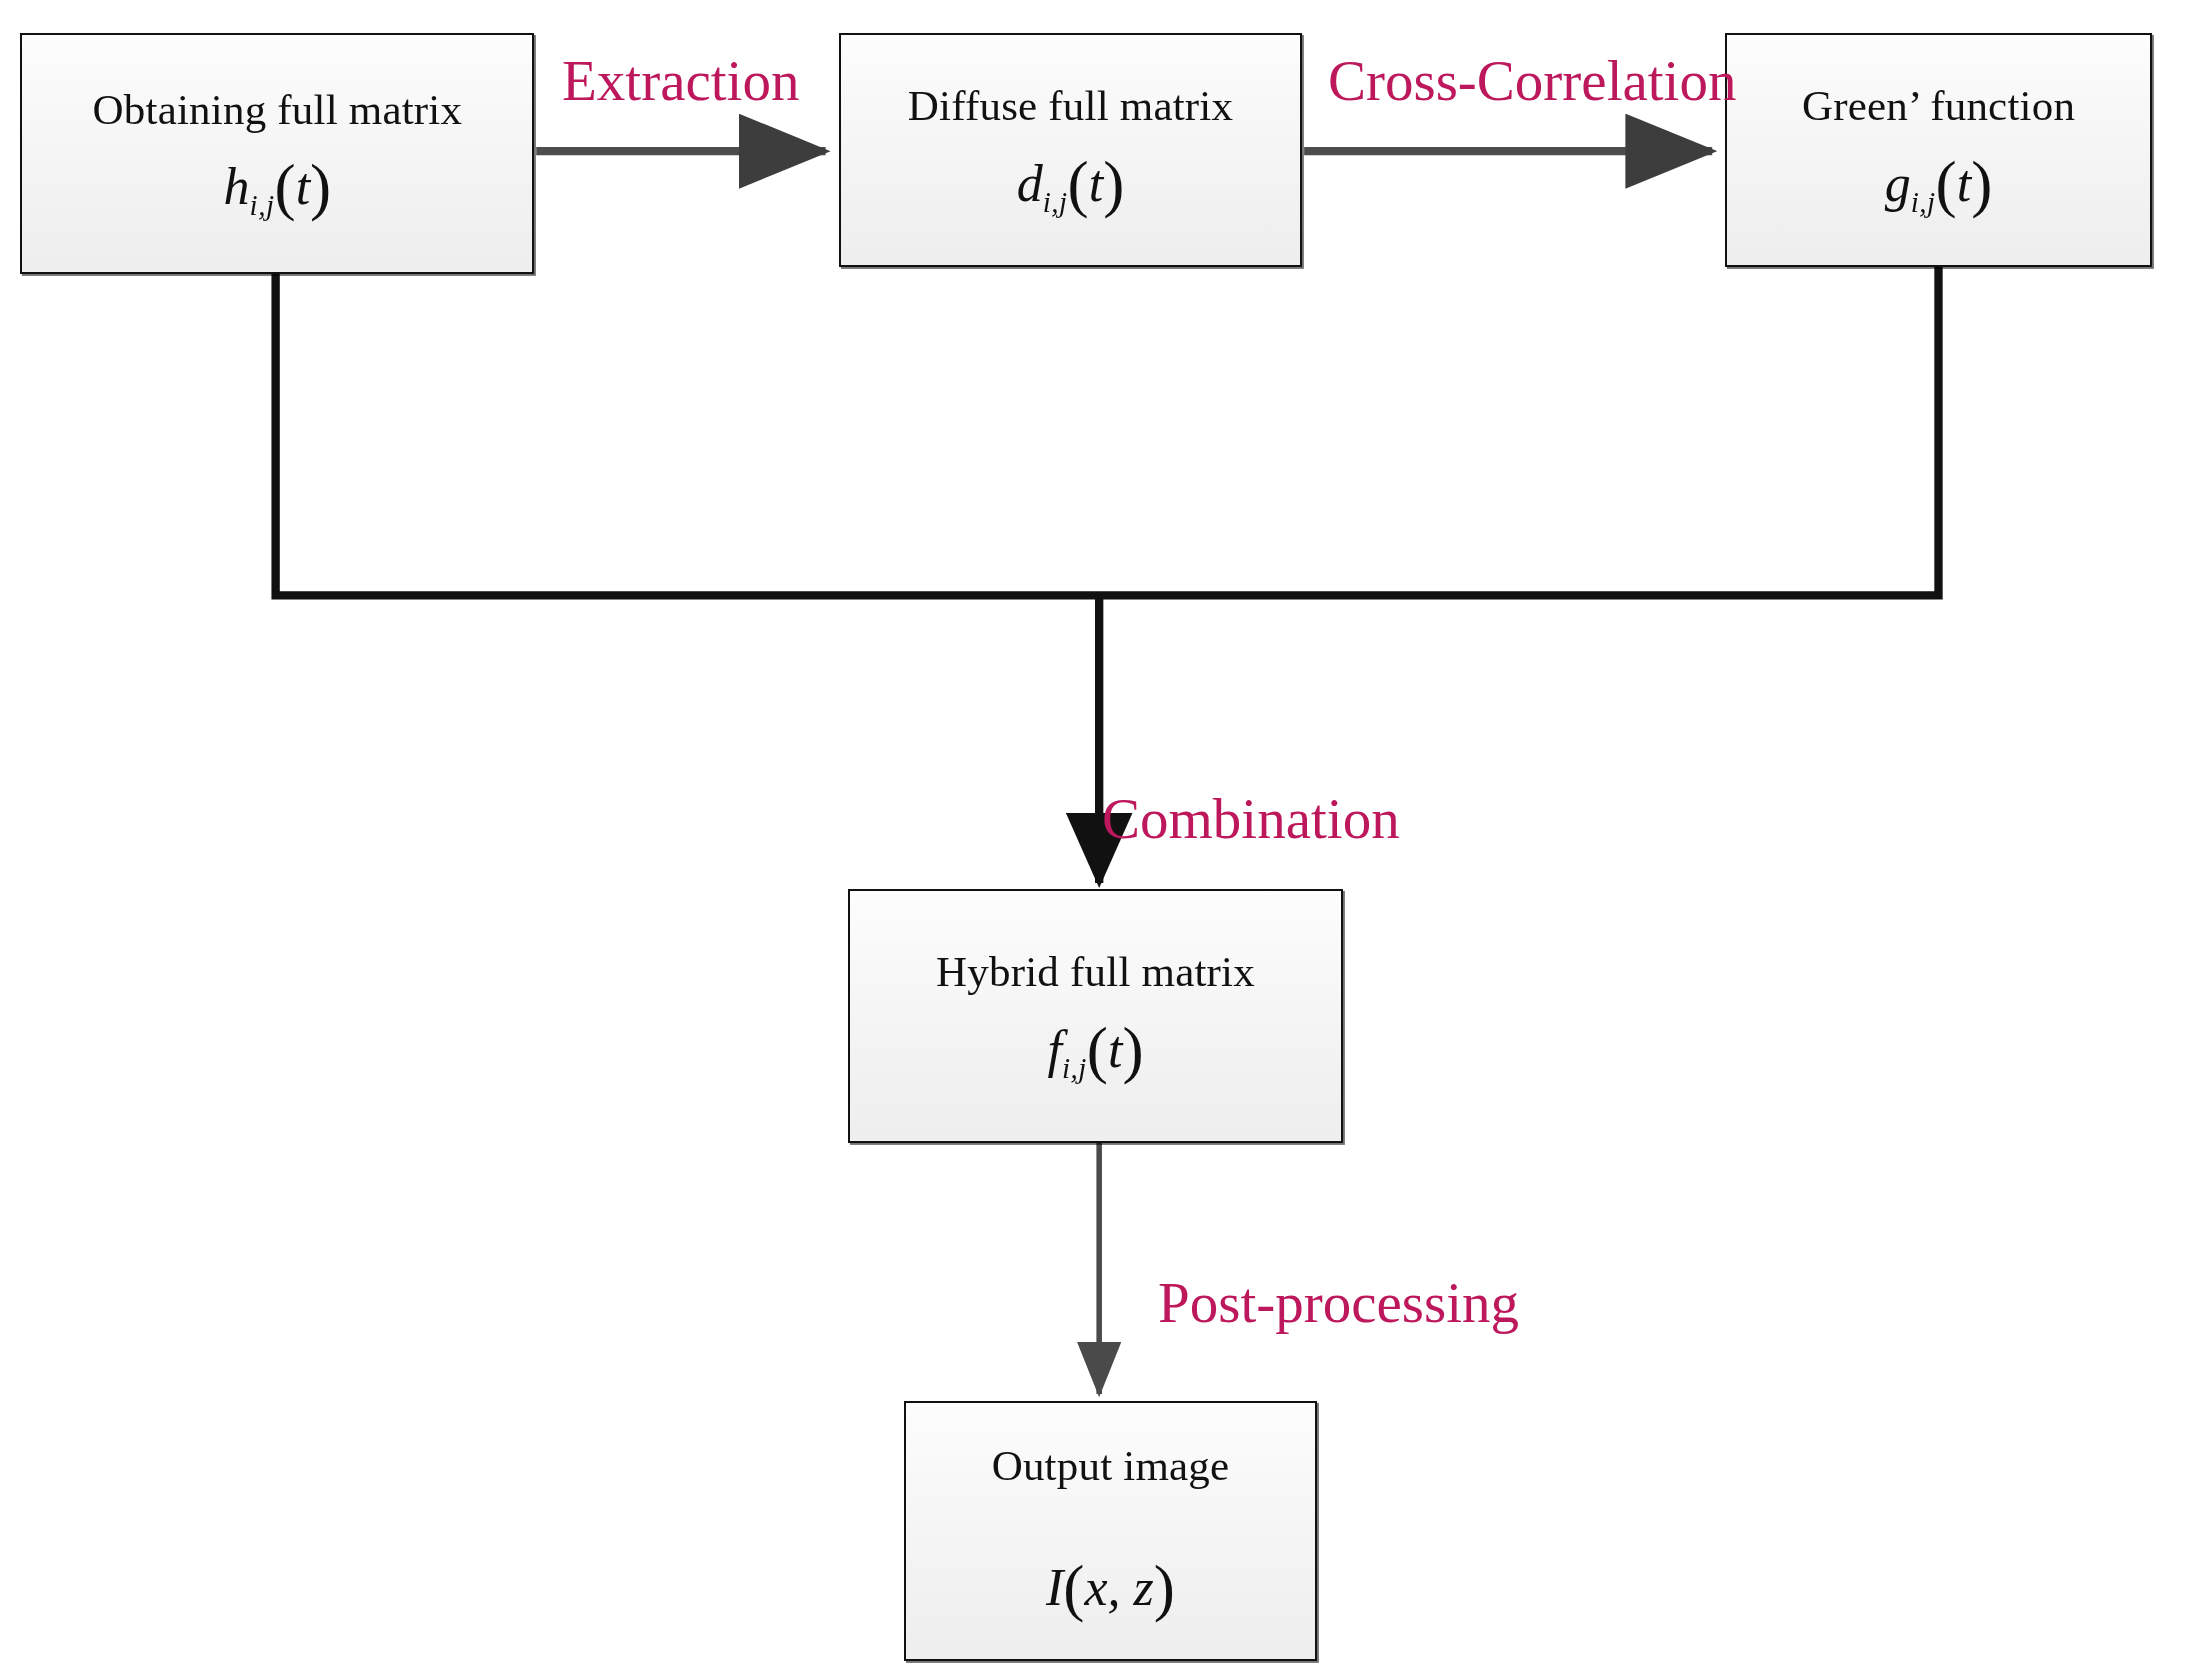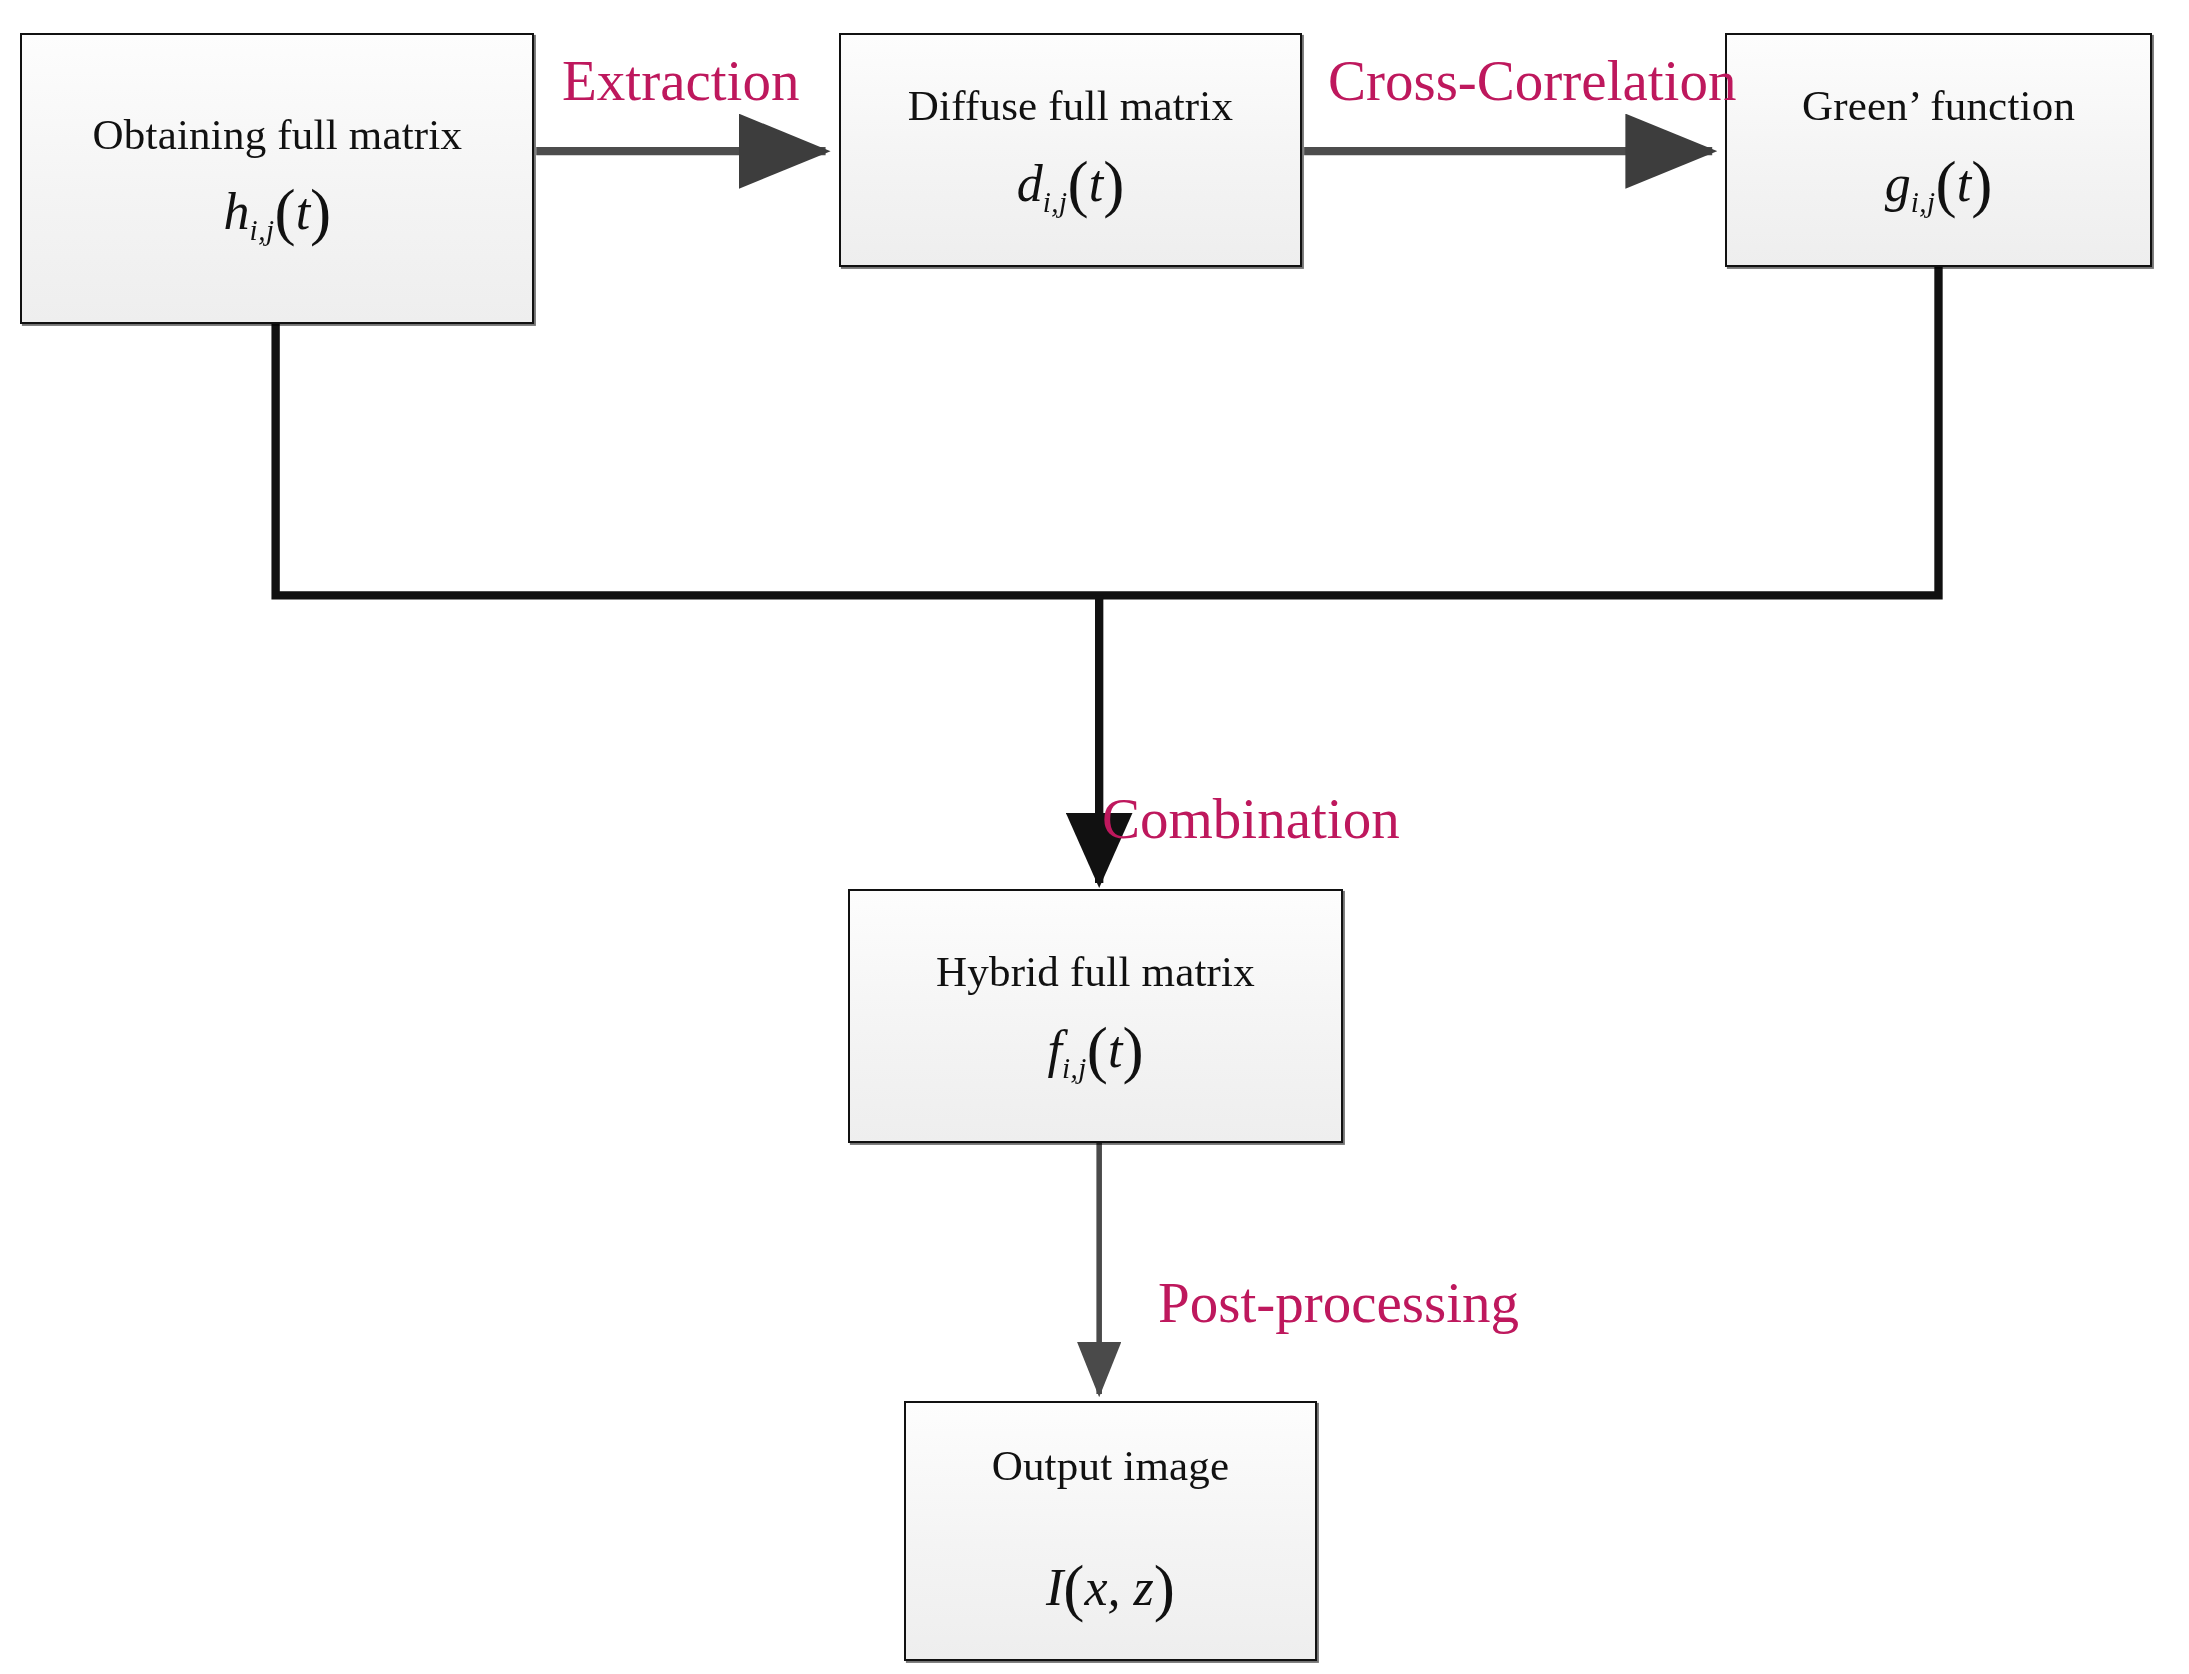--- a/index.html
+++ b/index.html
@@ -90,21 +90,21 @@
     <line x1="578" y1="163" x2="890" y2="163" stroke="#4d4d4d" stroke-width="9" marker-end="url(#arrowThick)"></line>
 
     <line x1="1406" y1="163" x2="1846" y2="163" stroke="#4d4d4d" stroke-width="9" marker-end="url(#arrowThick)"></line>
 
     <path d="M297,288 L297,642 L2090,642 L2090,288" fill="none" stroke="#111111" stroke-width="9" stroke-linecap="square"></path>
     <line x1="1185" y1="642" x2="1185" y2="952" stroke="#111111" stroke-width="9" marker-end="url(#arrowSolid)"></line>
 
     <line x1="1185" y1="1232" x2="1185" y2="1503" stroke="#4a4a4a" stroke-width="6" marker-end="url(#arrowThin)"></line>
   </svg>
 
-  <div class="node" style="left:20.4px; top:33px; width:514px; height:291px;justify-content:center;">
+  <div class="node" style="left:20.4px; top:33px; width:514px; height:241px;justify-content:center;">
     <div class="title">Obtaining full matrix</div>
     <div class="formula">
       <span class="mi">h</span><span class="sub">i,j</span><span class="paren">(</span><span class="mi">t</span><span class="paren">)</span>
     </div>
   </div>
 
   <div class="node" style="left:839px; top:33px; width:463px; height:234px;">
     <div class="title">Diffuse full matrix</div>
     <div class="formula">
       <span class="mi">d</span><span class="sub">i,j</span><span class="paren">(</span><span class="mi">t</span><span class="paren">)</span>

